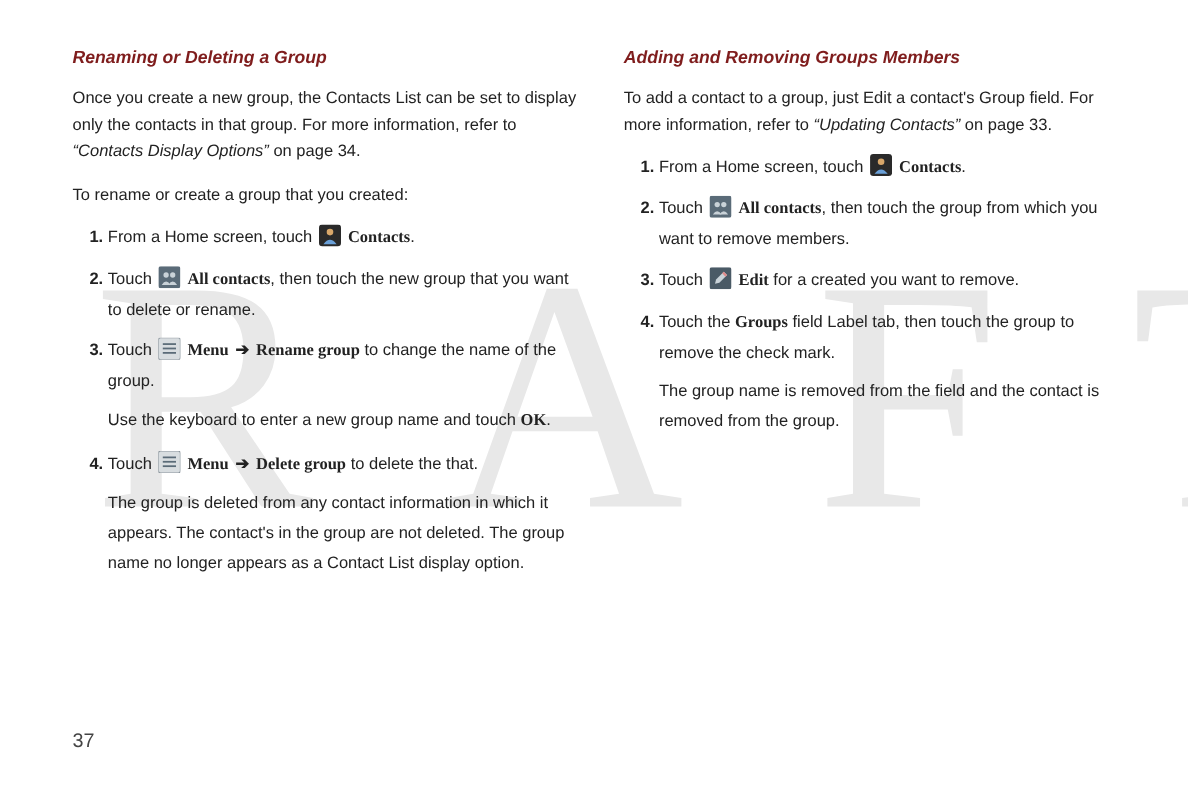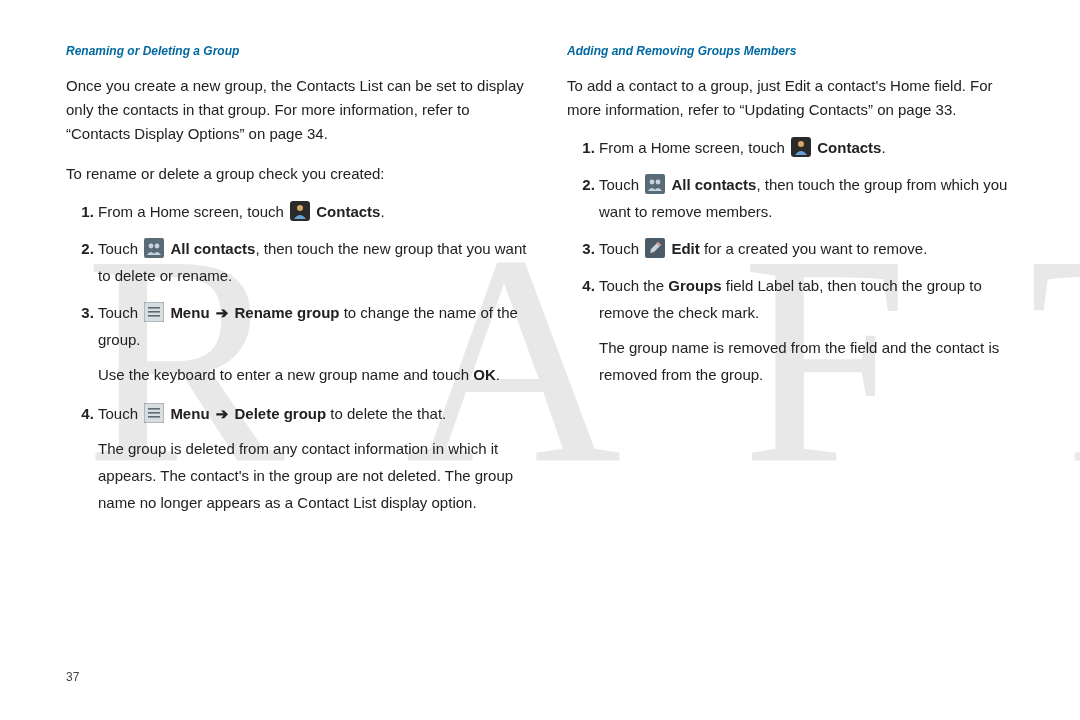--- a/index.html
+++ b/index.html
@@ -39,45 +39,46 @@
     position: relative;
     z-index: 1;
     display: flex;
     gap: 40px;
   }
   .col {
     flex: 1;
     min-width: 0;
   }
   .h {
-    color: #0369a1;
+    color: #7f1d1d;
     font-style: italic;
     font-weight: 700;
-    font-size: 12px;
+    font-size: 16px;
     margin: 0 0 10px 0;
     font-family: Arial, Helvetica, sans-serif;
   }
   p.body {
     margin: 16px 0 12px 0;
     line-height: 1.6;
   }
   .ref-italic {
+    font-style: italic;
   }
   ol.steps {
     margin: 0;
     padding: 0 0 0 32px;
   }
   ol.steps > li {
     margin: 0 0 10px 0;
     line-height: 1.8;
   }
   ol.steps > li::marker {
     font-weight: 700;
   }
-  .b { font-weight: 700; }
+  .b { font-weight: 700; font-family: Liberation Serif, serif; }
   .arrow {
     font-weight: 700;
     margin: 0 2px;
   }
   .icon {
     display: inline-flex;
     align-items: center;
     justify-content: center;
     width: 20px;
     height: 20px;
@@ -86,42 +87,42 @@
   }
   .icon svg { width: 20px; height: 20px; }
   .sub {
     margin: 8px 0 12px 0;
     line-height: 1.8;
   }
   .pagenum {
     position: absolute;
     left: 66px;
     bottom: 36px;
-    font-size: 12px;
+    font-size: 18px;
     color: #444;
     z-index: 1;
   }
 </style>
 </head>
 <body>
 
 <div class="page">
 
   <div class="watermark">DRAFT</div>
 
   <div class="cols">
 
     <div class="col">
       <h3 class="h">Renaming or Deleting a Group</h3>
 
       <p class="body">
         <span>Once you create a new group, the Contacts List can be set to display only the contacts in that group. For more information, refer to </span><span class="ref-italic">“Contacts Display Options”</span><span>  on page 34.</span>
       </p>
 
-      <p class="body">To rename or delete a group check you created:</p>
+      <p class="body">To rename or create a group that you created:</p>
 
       <ol class="steps">
         <li>
           <span>From a Home screen, touch </span>
           <span class="icon">
             <svg viewBox="0 0 20 20">
                 <rect x="0" y="0" width="20" height="20" rx="3" fill="#2a2a2a"></rect>
                 <circle cx="10" cy="7" r="3" fill="#d8a76a"></circle>
                 <path d="M4 18 Q10 10 16 18 Z" fill="#6aa0d8"></path>
               </svg>
@@ -173,21 +174,21 @@
           <span class="b">Delete group</span><span> to delete the that.</span>
           <div class="sub">The group is deleted from any contact information in which it appears. The contact's in the group are not deleted. The group name no longer appears as a Contact List display option.</div>
         </li>
       </ol>
     </div>
 
     <div class="col">
       <h3 class="h">Adding and Removing Groups Members</h3>
 
       <p class="body">
-        <span>To add a contact to a group, just Edit a contact's Home field. For more information, refer to </span><span class="ref-italic">“Updating Contacts”</span><span>  on page 33.</span>
+        <span>To add a contact to a group, just Edit a contact's Group field. For more information, refer to </span><span class="ref-italic">“Updating Contacts”</span><span>  on page 33.</span>
       </p>
 
 
       <ol class="steps">
         <li>
           <span>From a Home screen, touch </span>
           <span class="icon">
             <svg viewBox="0 0 20 20">
                 <rect x="0" y="0" width="20" height="20" rx="3" fill="#2a2a2a"></rect>
                 <circle cx="10" cy="7" r="3" fill="#d8a76a"></circle>

